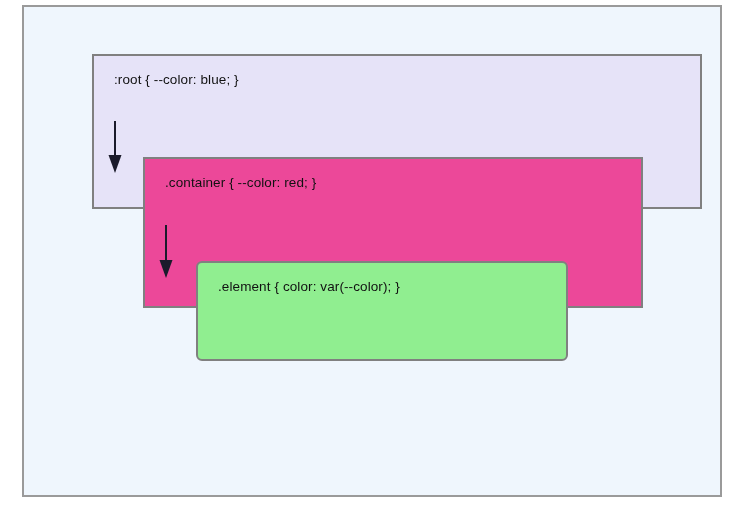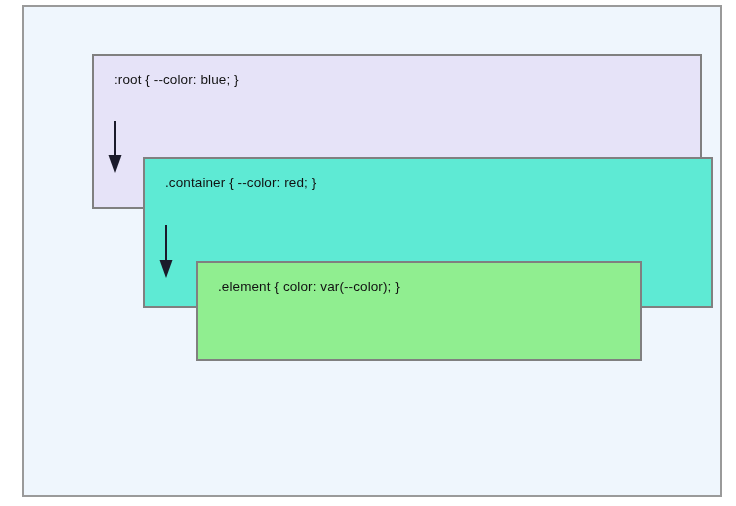--- a/index.html
+++ b/index.html
@@ -53,34 +53,35 @@
     top: 47px;
     width: 610px;
     height: 155px;
     background: #e6e3f8;
     z-index: 1;
   }
   
   #container-scope {
     left: 119px;
     top: 150px;
-    width: 570px;
+    width: 500px;
     height: 151px;
-    background: #5eead4;
+    background: #ec4899;
     z-index: 2;
     padding-left: 22px;
   }
   
   #element-scope {
     left: 172px;
     top: 254px;
-    width: 446px;
+    width: 372px;
     height: 100px;
     background: #90ee90;
     z-index: 3;
+    border-radius: 6px;
   }
   
   .arrow {
     position: absolute;
     z-index: 4;
     overflow: visible;
   }
   #arrow-root-to-container {
     left: 78px;
     top: 112px;

